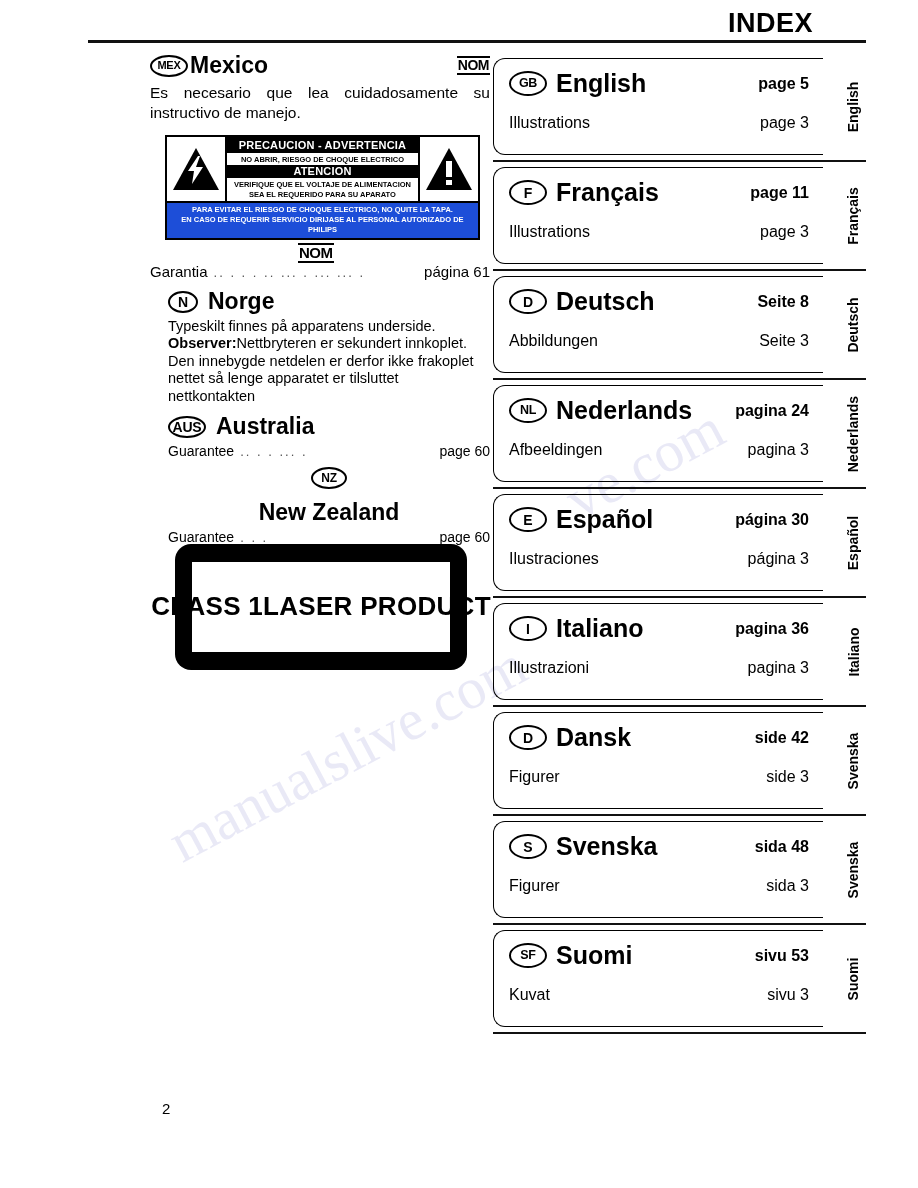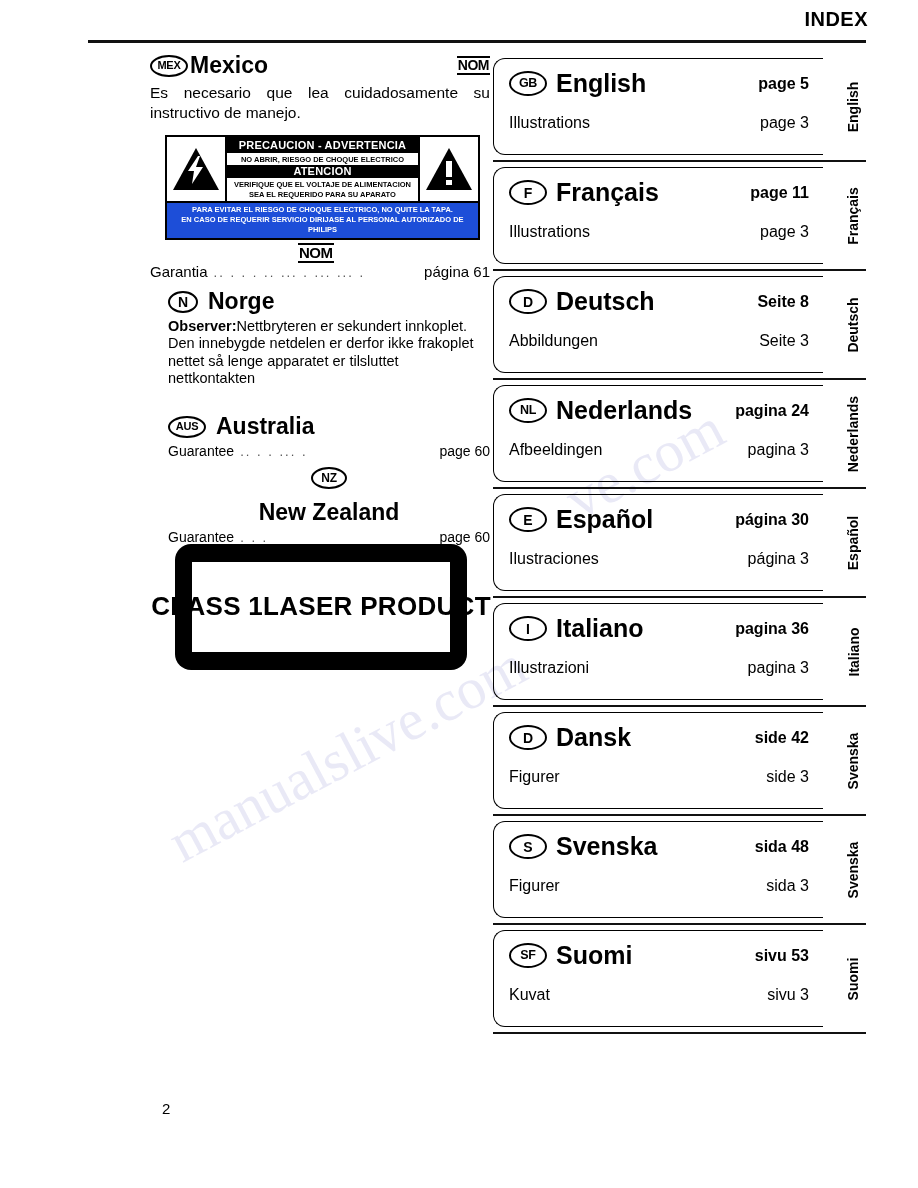--- a/index.html
+++ b/index.html
@@ -15,22 +15,22 @@
     color: #000000;
     overflow: hidden;
   }
 
   
   #index-title {
     position: absolute;
     left: 728px;
     top: 8px;
     width: 140px;
-    text-align: right;
-    font-size: 20px;
+    text-align: left;
+    font-size: 27px;
     font-weight: bold;
     letter-spacing: 0.5px;
   }
   #header-rule {
     position: absolute;
     left: 88px;
     top: 40px;
     width: 778px;
     height: 3px;
     background: #111;
@@ -54,21 +54,21 @@
     align-items: center;
     justify-content: center;
     border: 2.2px solid #000;
     border-radius: 50%;
     font-weight: bold;
     line-height: 1;
     box-sizing: border-box;
   }
   .badge-mex { width: 38px; height: 22px; font-size: 11px; letter-spacing: -0.2px; }
   .badge-n   { width: 30px; height: 22px; font-size: 14px; }
-  .badge-aus { width: 38px; height: 22px; font-size: 11px; letter-spacing: -0.2px; }
+  .badge-aus { width: 38px; height: 22px; font-size: 14px; letter-spacing: -0.2px; }
   .badge-nz  { width: 36px; height: 22px; font-size: 12px; letter-spacing: -0.2px; }
   .country-name {
     font-size: 23px;
     font-weight: bold;
   }
   .nom-mark {
     font-size: 14px;
     font-weight: bold;
     letter-spacing: -0.5px;
     border-top: 2.5px solid #000;
@@ -403,20 +403,21 @@
     <span class="dots">.. . . . .. ... . ... ... .</span>
     <span class="pg">página 61</span>
   </div>
 </div>
 
 <div id="norge-block">
   <div class="country-head">
     <span class="badge badge-n">N</span>
     <span class="country-name">Norge</span>
   </div>
+  <p class="body-text tight" style="margin:0;">Typeskilt finnes på apparatens underside.</p>
   <p class="body-text tight" style="margin:0;">
     <b>Observer:</b><span>Nettbryteren er sekundert innkoplet.</span>
   </p>
   <p class="body-text tight" style="margin:0;">Den innebygde netdelen er derfor ikke frakoplet</p>
   <p class="body-text tight justify" style="margin:0;">nettet så lenge apparatet er tilsluttet</p>
   <p class="body-text tight" style="margin:0;">nettkontakten</p>
 </div>
 
 <div id="aus-block">
   <div class="country-head">

